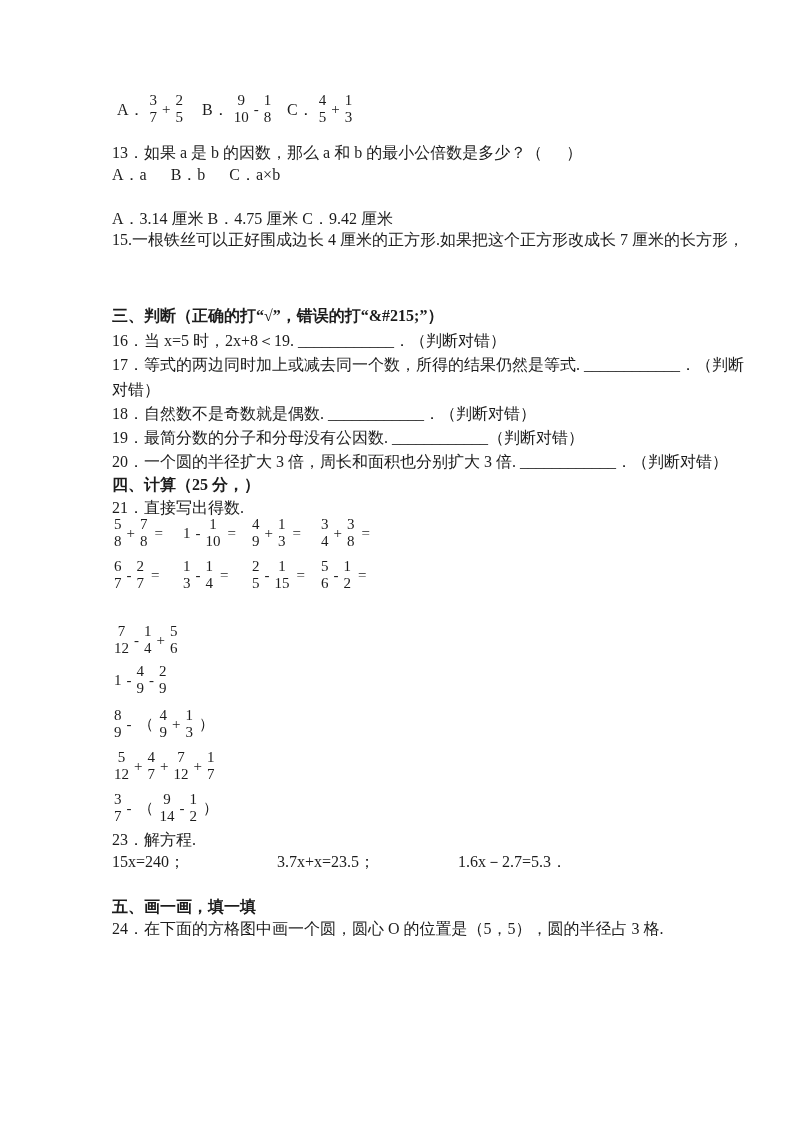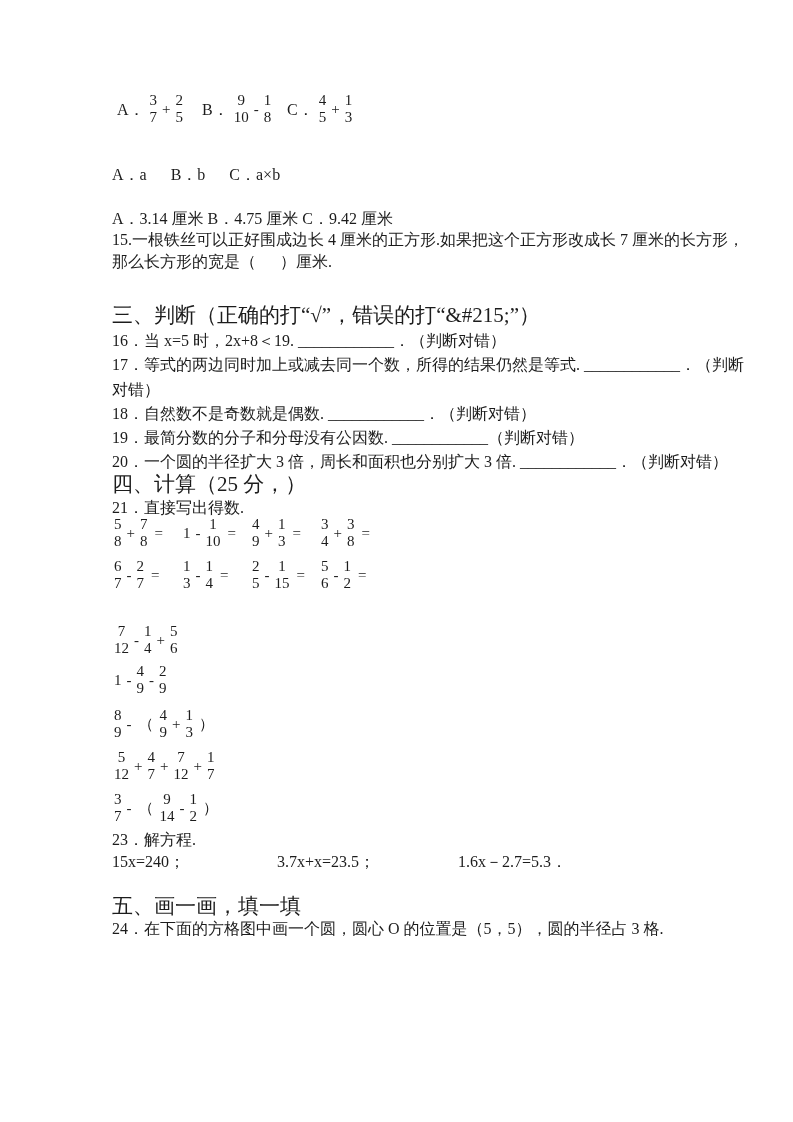--- a/index.html
+++ b/index.html
@@ -11,21 +11,21 @@
     font-family:"Liberation Serif","DejaVu Serif",serif;
     overflow:hidden;
   }
   .ln{
     position:absolute;
     left:112px;
     font-size:16px;
     line-height:21px;
     white-space:pre;
   }
-  .hd{font-weight:normal;font-size:21px;}
+  .hd{font-weight:bold;font-size:16px;}
   
   .expr{display:inline-flex;align-items:center;}
   .fr{display:inline-flex;flex-direction:column;align-items:center;
       font-size:15px;line-height:15px;padding:0 2px;}
   .fr .nu{display:block;}
   .fr .de{display:block;margin-top:2px;}
   .op{font-size:15px;padding:0 3px;}
   .eq{padding:0 2px 0 5px;}
   .whole{font-size:15px;padding:0 2px;}
   .par{font-size:15px;padding:0 4px;}
@@ -35,26 +35,26 @@
   #q12-row .optitem{width:85px;display:inline-flex;align-items:center;}
   #q12-row .optlabel{font-size:16px;margin-right:3px;}
 </style>
 </head>
 <body>
 
 <div class="page">
 
   <div class="ln" id="q12-row" style="top:93px"><span class="optitem"><span class="optlabel">A．</span><span class="expr"><span class="fr"><span class="nu">3</span><span class="de">7</span></span><span class="op">+</span><span class="fr"><span class="nu">2</span><span class="de">5</span></span></span></span><span class="optitem"><span class="optlabel">B．</span><span class="expr"><span class="fr"><span class="nu">9</span><span class="de">10</span></span><span class="op">-</span><span class="fr"><span class="nu">1</span><span class="de">8</span></span></span></span><span class="optitem"><span class="optlabel">C．</span><span class="expr"><span class="fr"><span class="nu">4</span><span class="de">5</span></span><span class="op">+</span><span class="fr"><span class="nu">1</span><span class="de">3</span></span></span></span></div>
 
+  <div class="ln" style="top:142px">13．如果 a 是 b 的因数，那么 a 和 b 的最小公倍数是多少？（      ）</div>
   <div class="ln" style="top:164px">A．a      B．b      C．a×b</div>
 
   <div class="ln" style="top:208px">A．3.14 厘米 B．4.75 厘米 C．9.42 厘米</div>
 
   <div class="ln" style="top:229px">15.一根铁丝可以正好围成边长 4 厘米的正方形.如果把这个正方形改成长 7 厘米的长方形，</div>
-  <div class="ln" style="top:251px">那么长方形的宽是（      ）厘米.</div>
 
   <div class="ln hd" style="top:305px">三、判断（正确的打“√”，错误的打“&amp;#215;”）</div>
   <div class="ln" style="top:330px">16．当 x=5 时，2x+8＜19. ____________．（判断对错）</div>
   <div class="ln" style="top:354px">17．等式的两边同时加上或减去同一个数，所得的结果仍然是等式. ____________．（判断</div>
   <div class="ln" style="top:379px">对错）</div>
   <div class="ln" style="top:403px">18．自然数不是奇数就是偶数. ____________．（判断对错）</div>
   <div class="ln" style="top:427px">19．最简分数的分子和分母没有公因数. ____________（判断对错）</div>
   <div class="ln" style="top:451px">20．一个圆的半径扩大 3 倍，周长和面积也分别扩大 3 倍. ____________．（判断对错）</div>
 
   <div class="ln hd" style="top:474px">四、计算（25 分，）</div>

